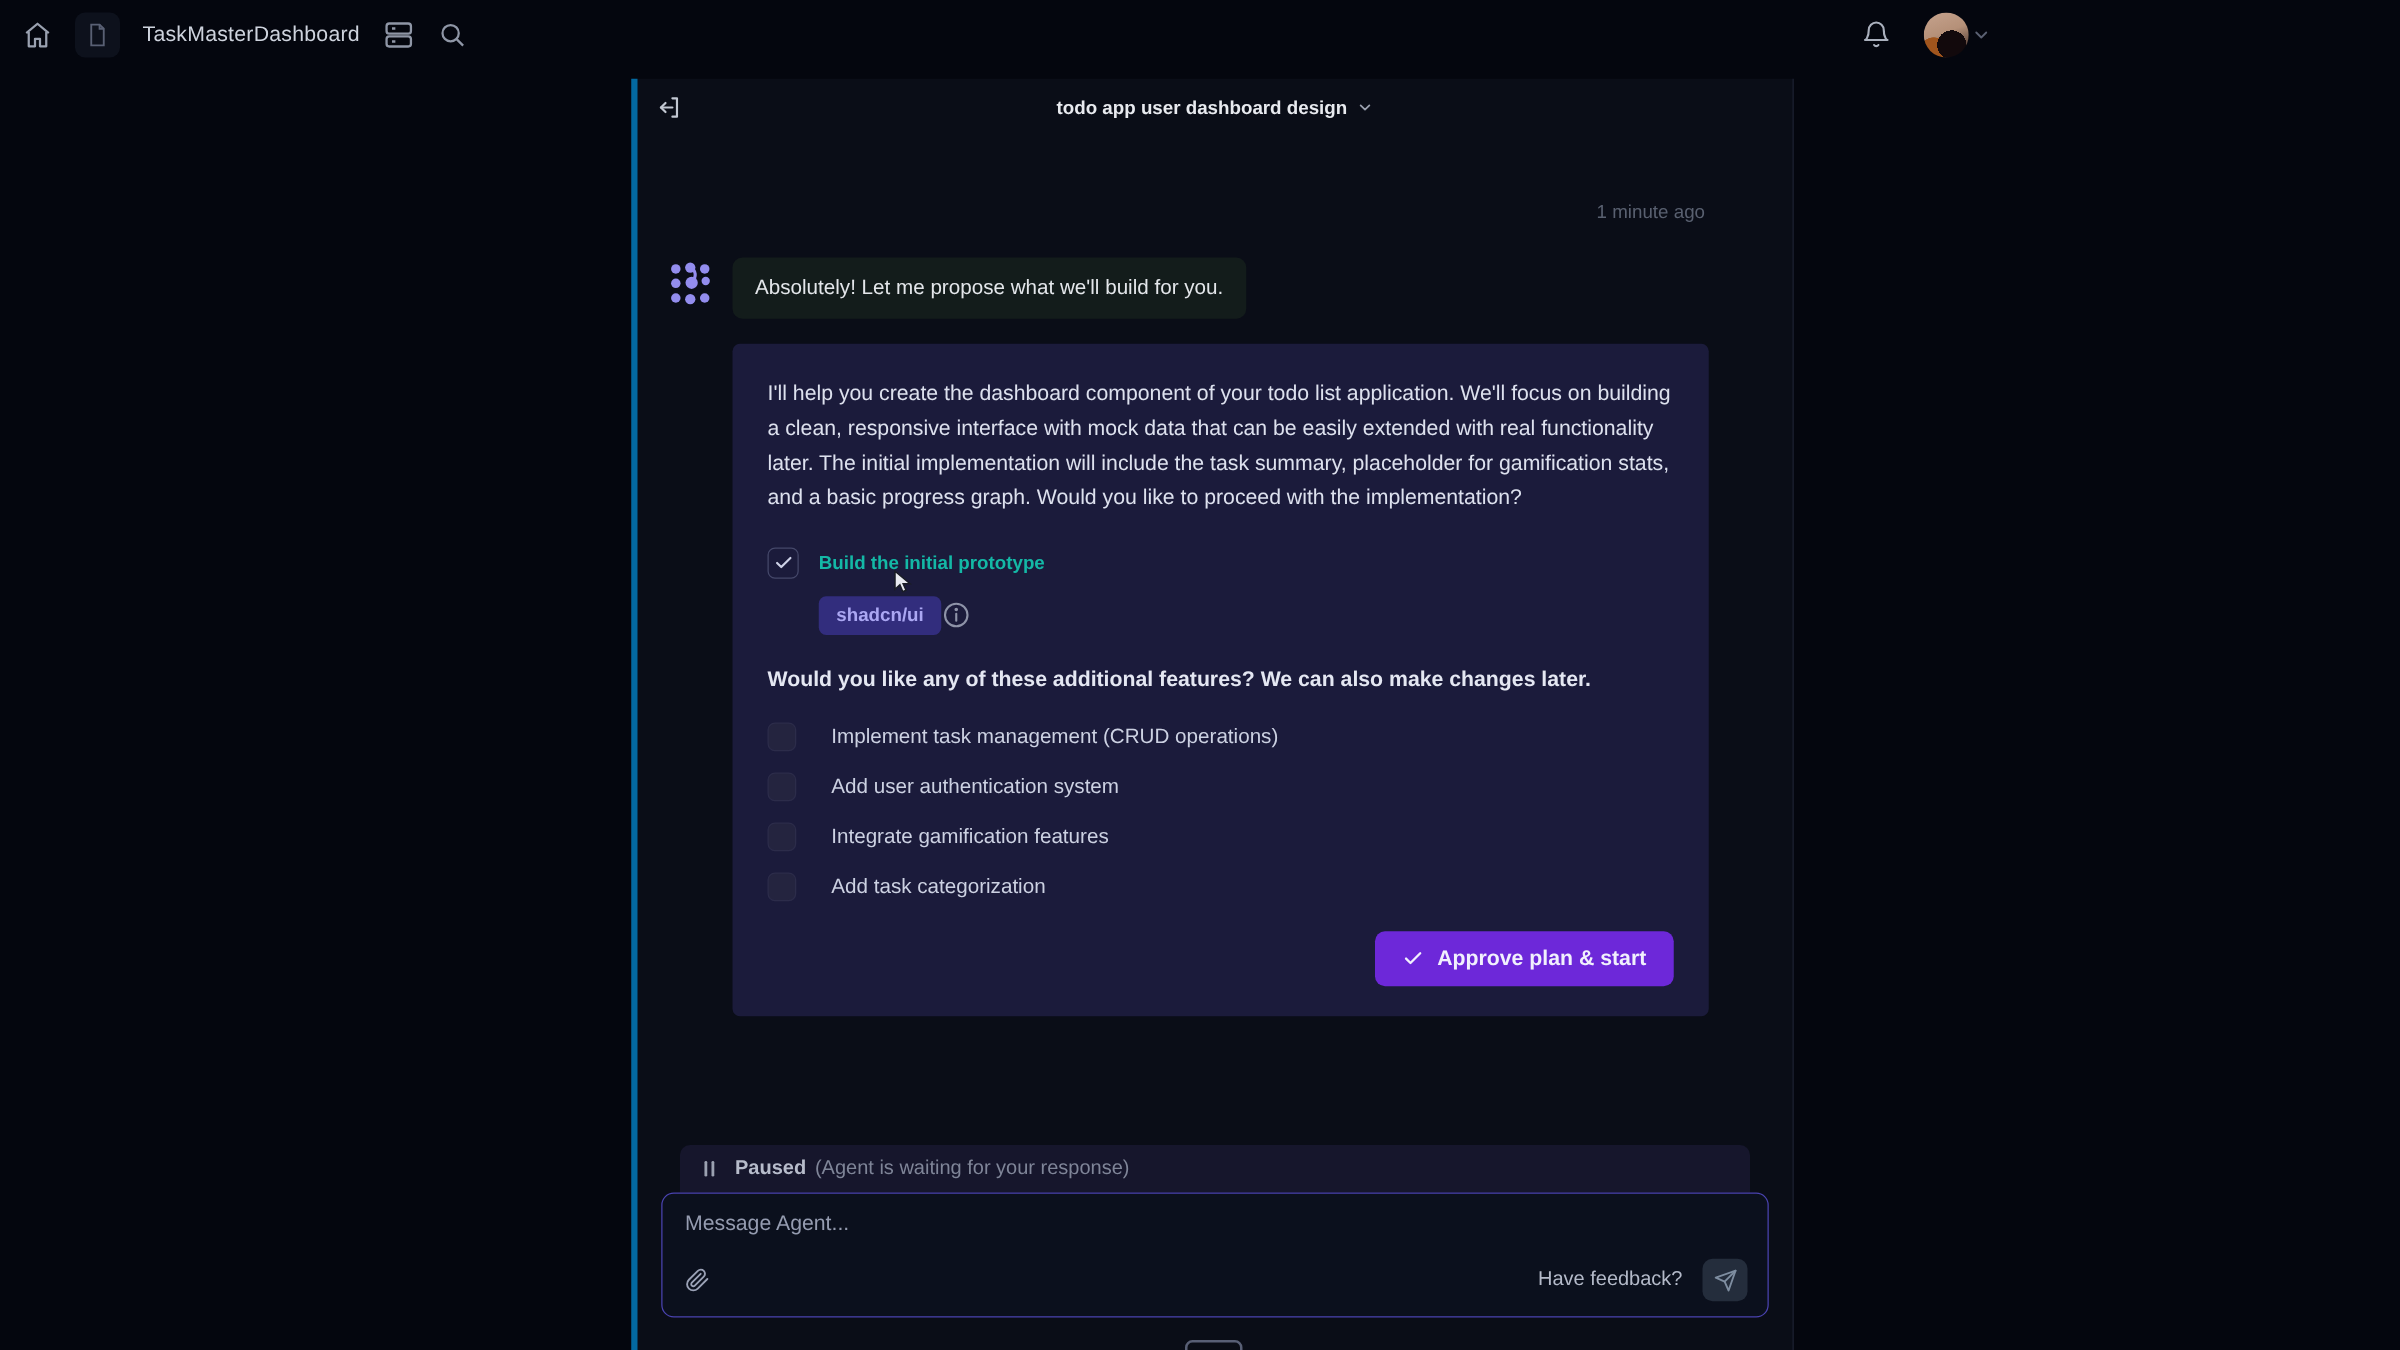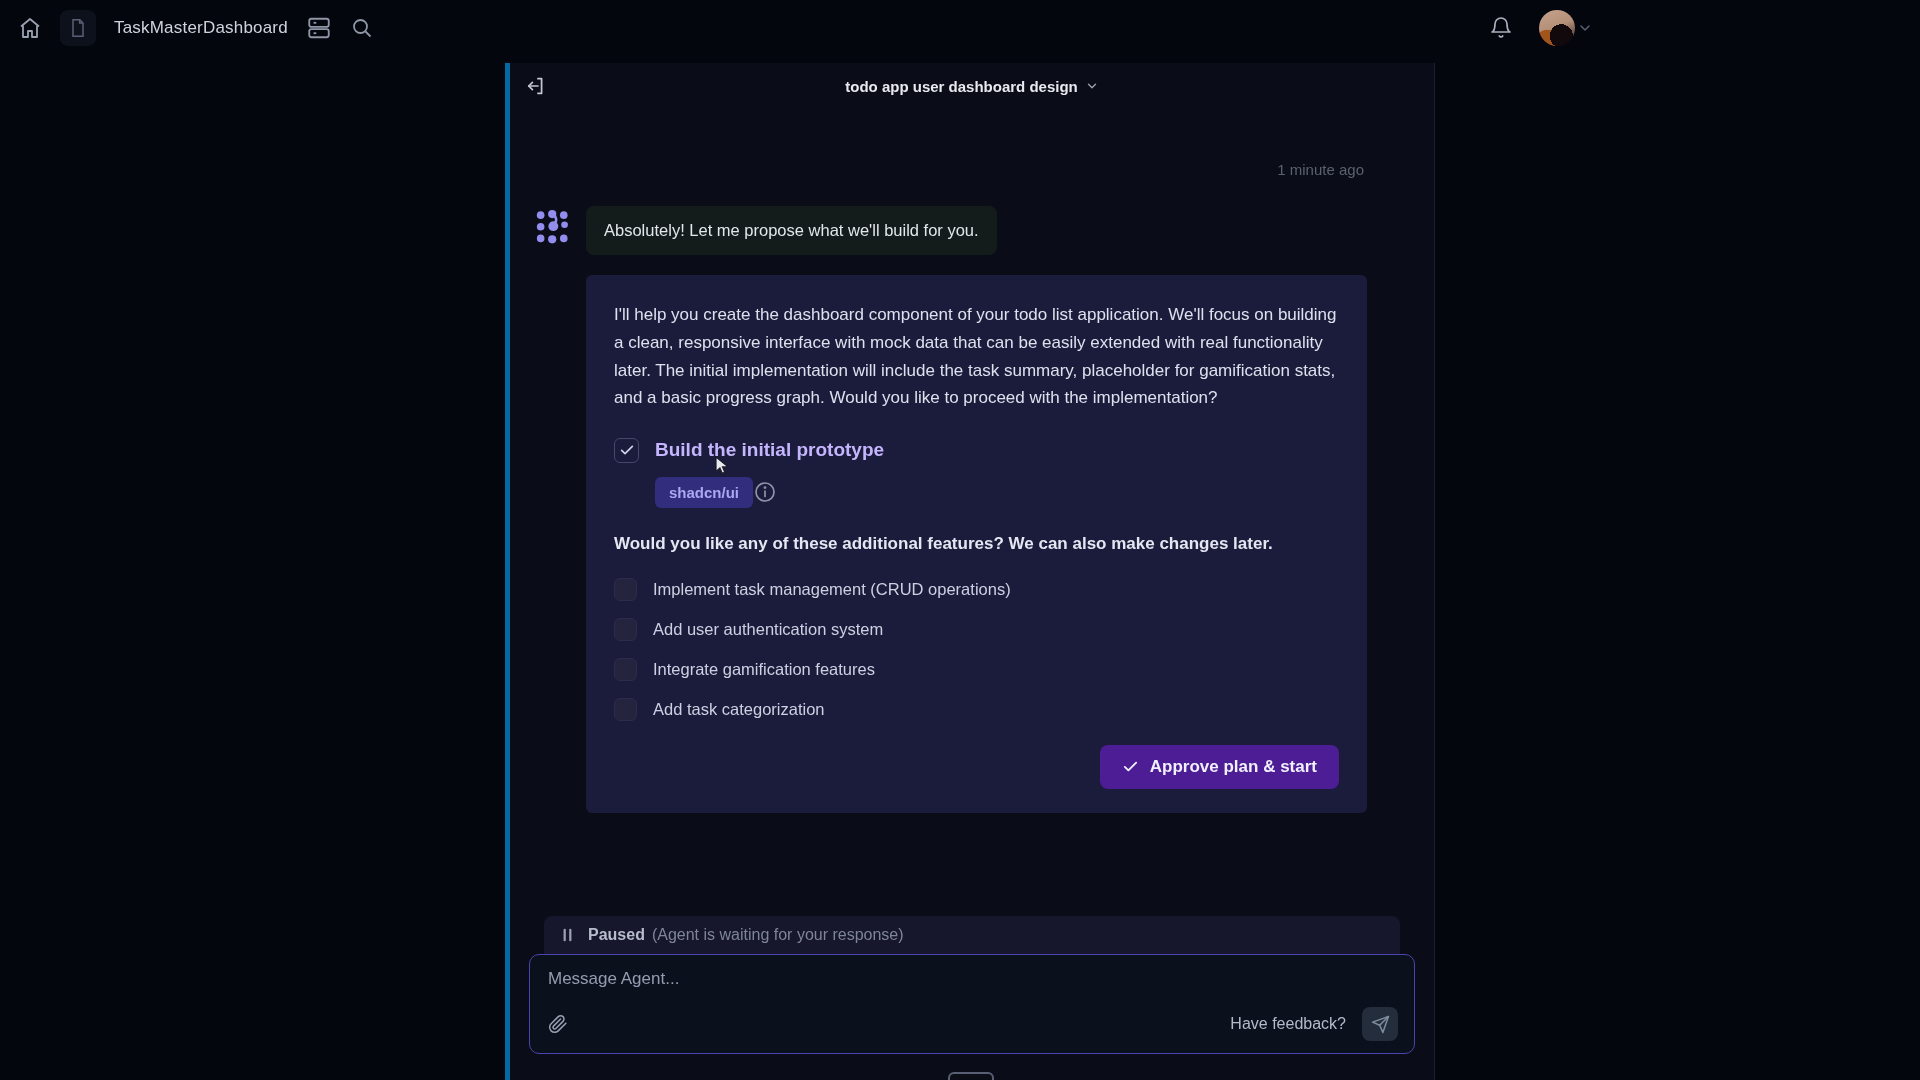--- a/index.html
+++ b/index.html
@@ -73,34 +73,34 @@
     font-size:17px; line-height:1.63; color:#dde1ee; font-weight:500;
     margin-bottom:26px;
   }
   .check-row { display:flex; align-items:center; gap:16px; margin-bottom:14px; }
   .checkbox {
     width:25px; height:25px; border-radius:6px; flex:none; cursor:pointer;
     display:flex; align-items:center; justify-content:center;
   }
   .checkbox.checked { border:1.5px solid #45486a; background:transparent; }
   .checkbox.unchecked { background:#24243f; border:1px solid #2c2c4a; }
-  .check-row .label-primary { font-size:19px; font-weight:700; color:#c4b5fd; }
+  .check-row .label-primary { font-size:15px; font-weight:700; color:#14b8a6; }
   .badge-row { display:flex; align-items:center; margin:2px 0 26px 41px; }
   .badge {
     background:#322d7d; color:#aba7f3; font-size:15px; font-weight:600;
     padding:7px 14px; border-radius:6px; cursor:pointer;
   }
   .features-prompt { font-size:17px; font-weight:600; color:#e4e7f2; margin-bottom:24px; }
-  .feature-row { display:flex; align-items:center; gap:16px; margin-bottom:17px; }
+  .feature-row { display:flex; align-items:center; gap:28px; margin-bottom:17px; }
   .feature-row .checkbox { width:23px; height:23px; }
   .feature-label { font-size:16.5px; font-weight:500; color:#ccd1e2; }
   .approve-row { display:flex; justify-content:flex-end; margin-top:24px; }
   .approve-btn {
     display:flex; align-items:center; gap:11px;
-    background:#4c1d95; color:#f1f0fd;
+    background:#6d28d9; color:#f1f0fd;
     font-size:17px; font-weight:700;
     padding:12px 22px; border:none; border-radius:8px; cursor:pointer;
     font-family:"Liberation Sans", sans-serif;
   }
 
   
   .footer { padding:16px 19px 26px 19px; }
   .paused-bar {
     margin:0 15px; height:38px;
     background:#16162c; border-radius:8px 8px 0 0;

